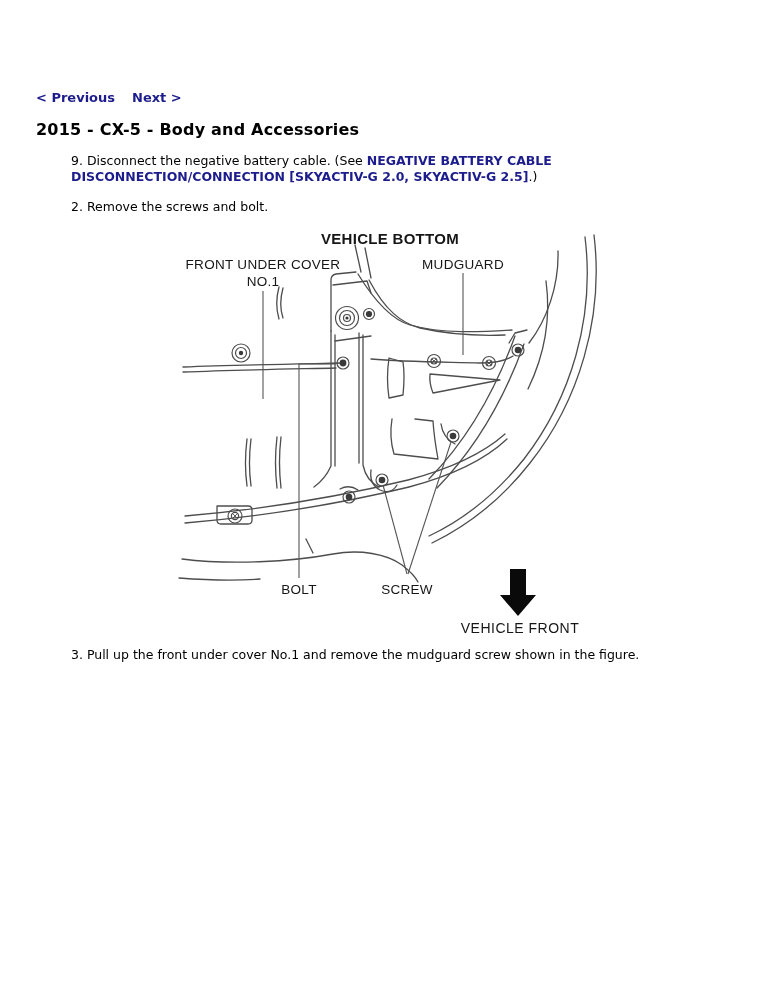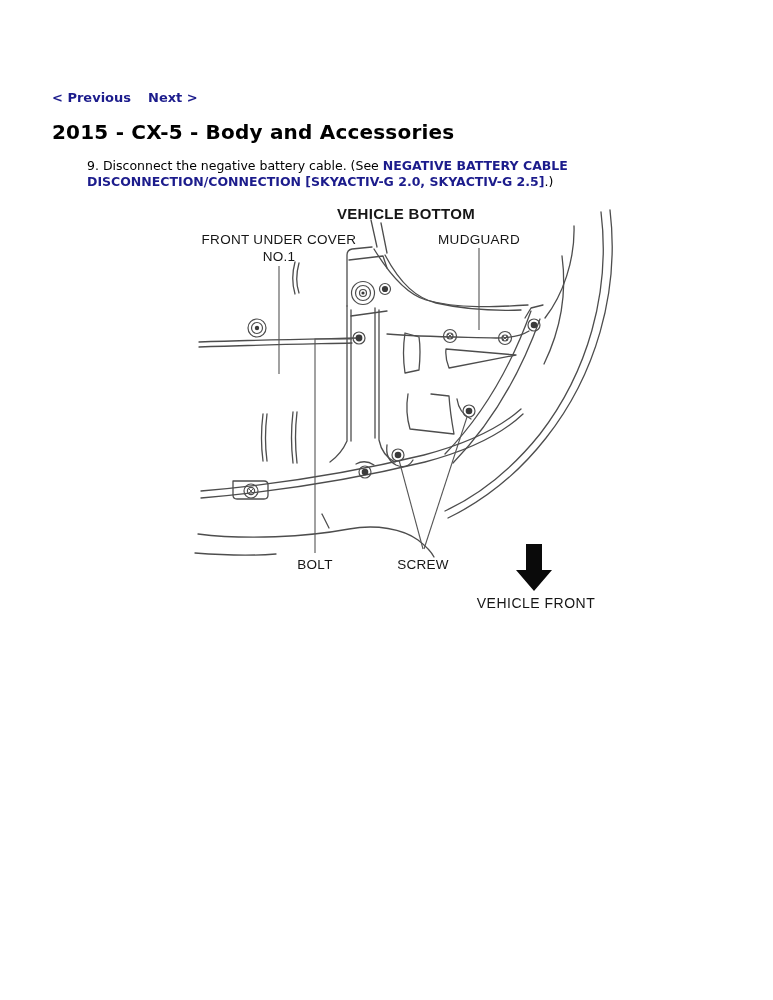--- a/index.html
+++ b/index.html
@@ -1,26 +1,26 @@
 <!DOCTYPE html>
 <html><head>
 <meta charset="utf-8">
 <style>
   html, body { margin: 0; padding: 0; background: #ffffff; }
   body {
     width: 773px; height: 1000px; overflow: hidden; position: relative;
     font-family: "DejaVu Sans", "Liberation Sans", sans-serif;
     color: #000;
   }
-  .content { padding: 90px 36px 0 52px; }
+  .content { padding: 90px 36px 0 36px; }
   .nav { font-size: 13px; font-weight: bold; color: #1c1c8c; }
   .nav a { color: #1c1c8c; text-decoration: none; cursor: pointer; }
   .nav a.prev { margin-right: 17px; }
   h1.doc-title {
-    font-size: 20px; font-weight: bold; color: #000;
+    font-size: 16px; font-weight: bold; color: #000;
     margin: 15px 0 0 0; letter-spacing: 0.2px;
   }
   h2.section-heading {
     font-size: 13.5px; font-weight: bold; color: #b22233;
     margin: 39px 0 0 0; letter-spacing: 0.2px;
   }
   .step {
     font-size: 12.5px; line-height: 16px; color: #000;
     margin: 14px 0 0 35px; max-width: 645px;
   }
@@ -41,20 +41,21 @@
 
   <div class="nav">
     <a class="prev">&lt; Previous</a><a class="next">Next &gt;</a>
   </div>
 
   <h1 class="doc-title">2015 - CX-5 - Body and Accessories</h1>
 
 
   <div class="step"><span>9. Disconnect the negative battery cable. (See </span><a class="doclink">NEGATIVE BATTERY CABLE DISCONNECTION/CONNECTION [SKYACTIV-G 2.0, SKYACTIV-G 2.5]</a><span>.)</span></div>
 
+  <div class="step">2. Remove the screws and bolt.</div>
 
   <div class="figure-wrap">
     <svg width="440" height="420" viewBox="0 0 440 420">
 
       <g stroke="#4d4d4d" fill="none" stroke-width="1.3" stroke-linecap="round" stroke-linejoin="round">
 
         <g>
           <path d="M8,144 C 60,142 120,141 167,140"></path>
           <path d="M8,149 C 60,147 118,146 161,145"></path>
           <path d="M104,64 C 101,75 101,86 104,96"></path>
@@ -179,14 +180,15 @@
       <text class="fig-label" x="88" y="63" text-anchor="middle">NO.1</text>
       <text class="fig-label" x="288" y="46" text-anchor="middle">MUDGUARD</text>
       <text class="fig-label" x="124" y="371" text-anchor="middle">BOLT</text>
       <text class="fig-label" x="232" y="371" text-anchor="middle">SCREW</text>
 
       <path d="M335,346 L351,346 L351,372 L361,372 L343,393 L325,372 L335,372 Z" fill="#0a0a0a" stroke="none"></path>
       <text class="fig-front" x="345" y="410" text-anchor="middle">VEHICLE FRONT</text>
     </svg>
   </div>
 
+  <div class="step" style="margin-top:4px">3. Pull up the front under cover No.1 and remove the mudguard screw shown in the figure.</div>
 
 </div>
 
 </body></html>

